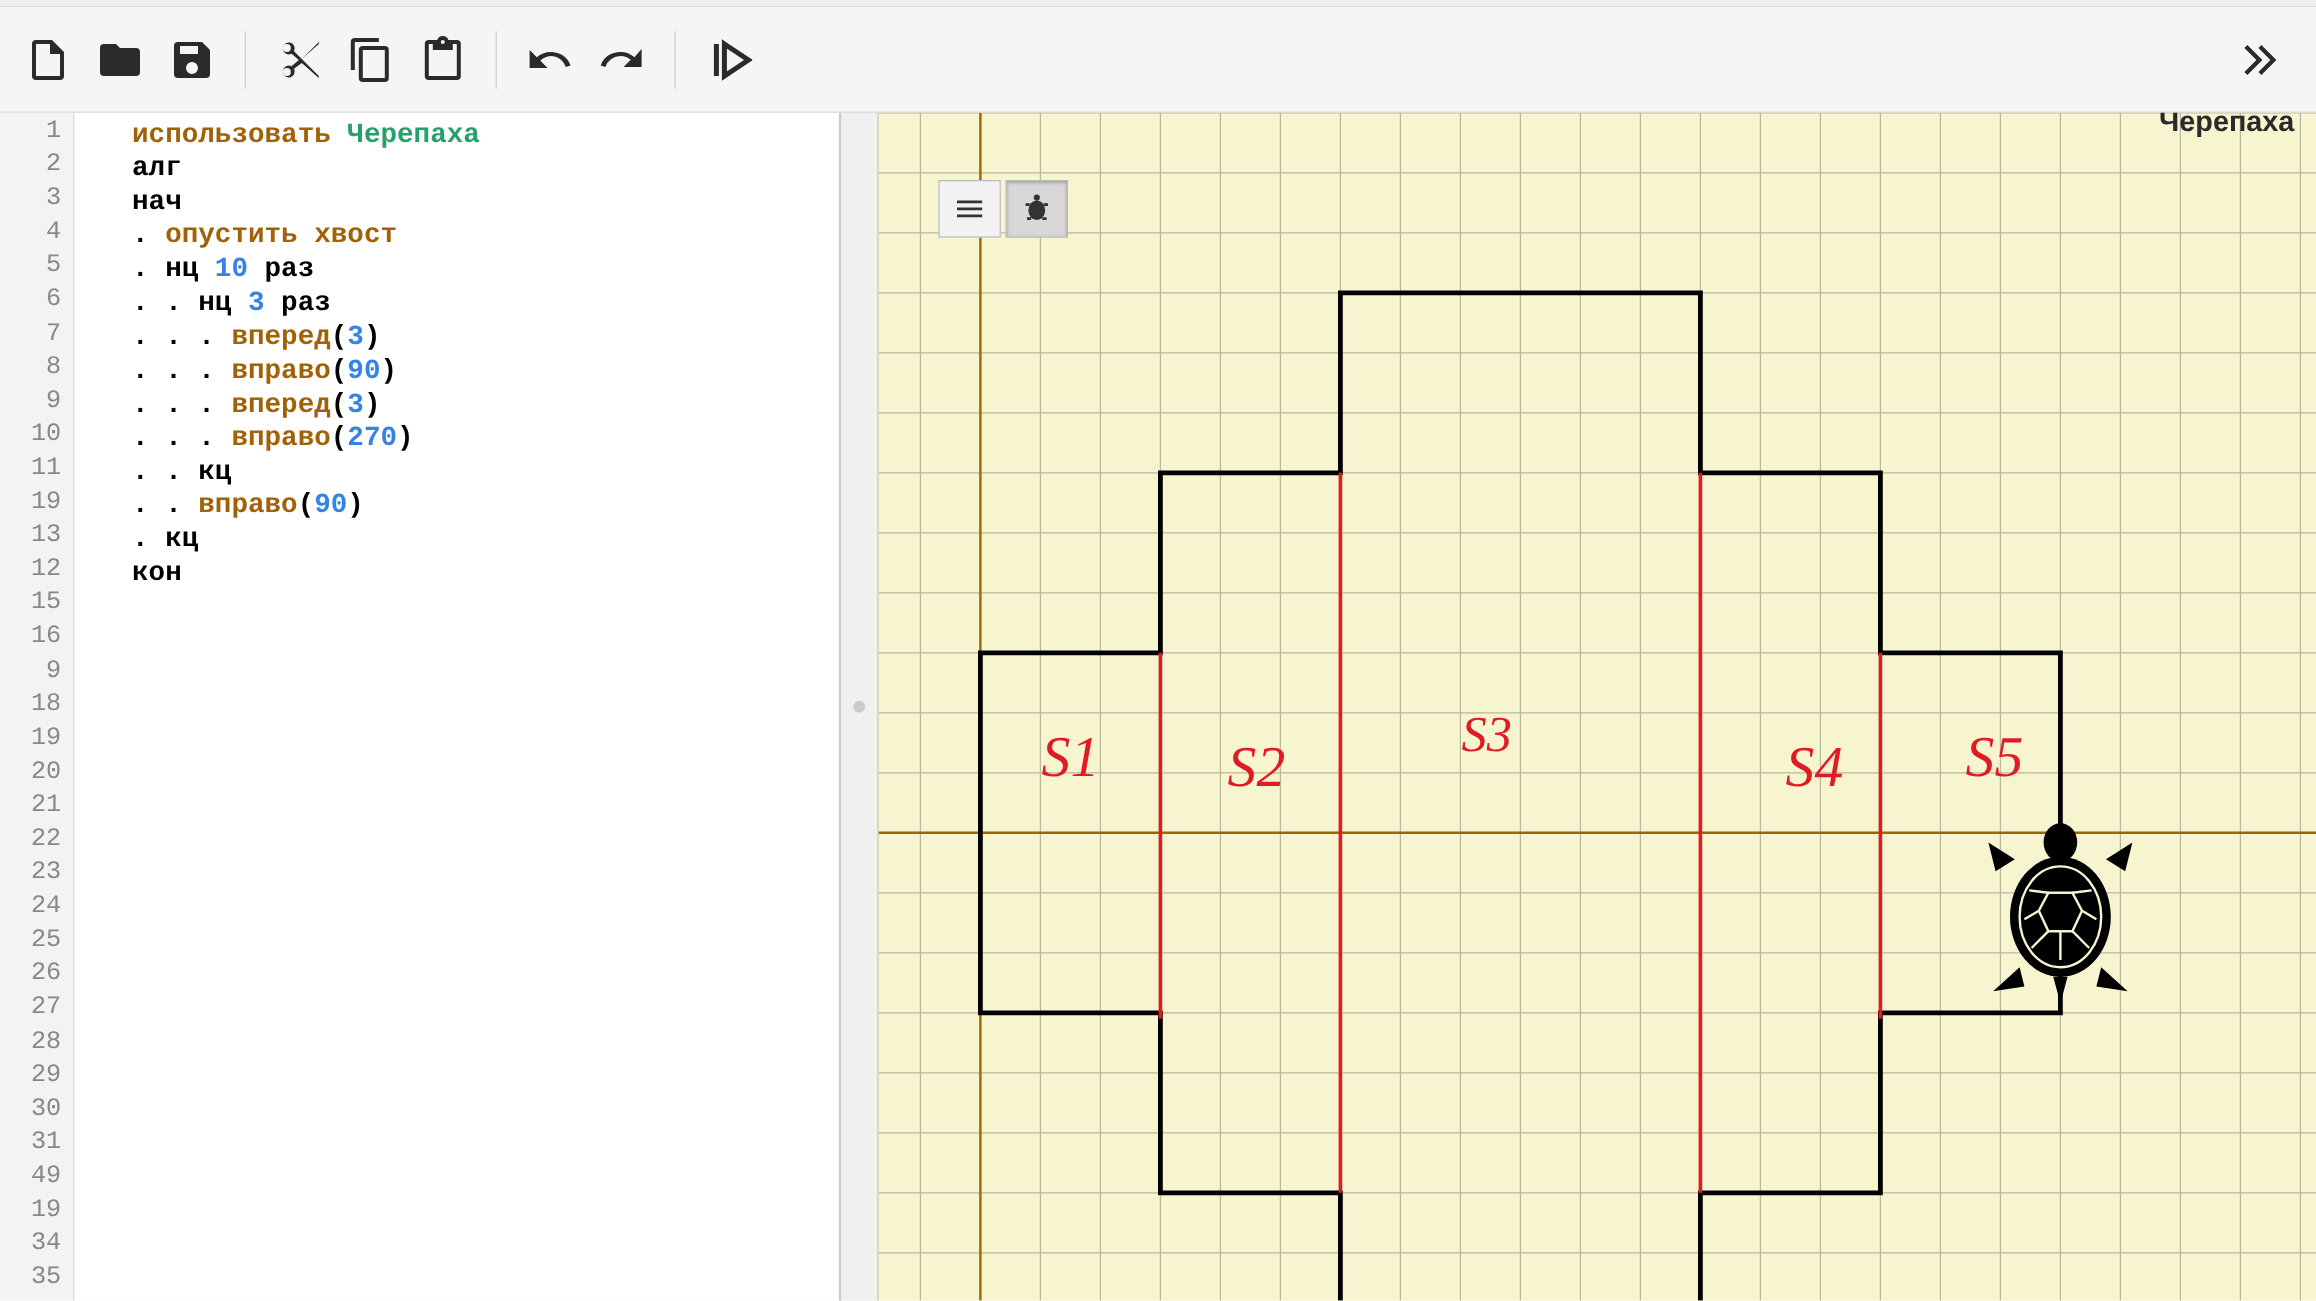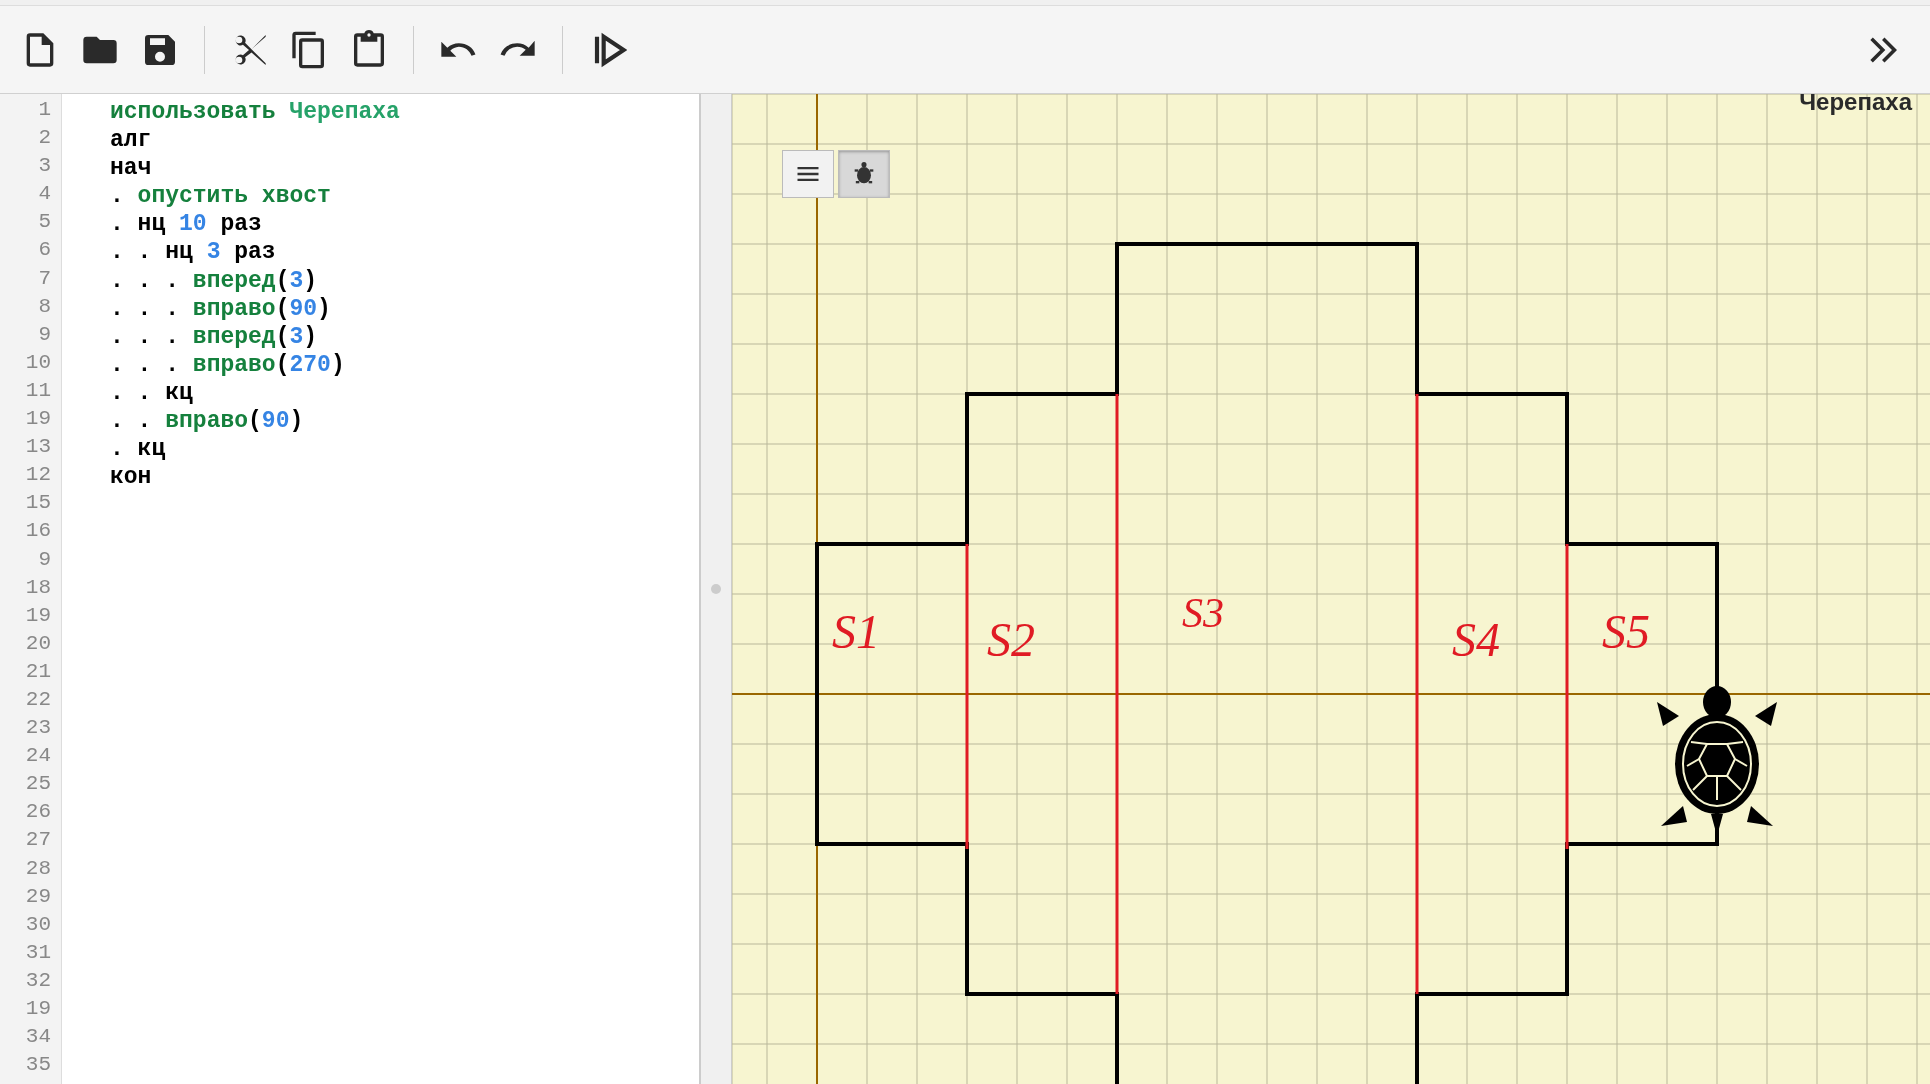--- a/index.html
+++ b/index.html
@@ -74,21 +74,21 @@
     flex: 1;
     padding: 4px 8px 4px 48px;
     font-family: "Courier New", monospace;
     font-size: 23px;
     font-weight: bold;
     line-height: 28.1px;
     white-space: pre;
     overflow: hidden;
   }
   .code .line { height: 28.1px; }
-  .kw { color: #15803d; font-weight: bold; }
+  .kw { color: #a16207; font-weight: bold; }
   .kwb { color: #000; font-weight: bold; }
   .mod { color: #26a269; font-weight: bold; }
   .num { color: #3584e4; font-weight: bold; }
   .pun { color: #000; font-weight: bold; }
   .dot { color: #000; }
 
   .splitter {
     width: 32px;
     background: #f0f0f0;
     border-left: 1px solid #ccc;
@@ -148,20 +148,21 @@
   .ctrl-btn.active { background: #d8d8d8; box-shadow: inset 0 1px 3px rgba(0,0,0,0.3); }
 
   .annot {
     position: absolute;
     font-family: "Comic Sans MS", cursive;
     font-size: 48px;
     color: #e01b24;
     font-weight: normal;
     pointer-events: none;
     font-style: italic;
+    margin-left: 36px;
   }
 </style>
 </head>
 <body>
 
 <div class="top-strip"></div>
 
 <div class="toolbar">
   <div class="tool-btn">
     <svg viewBox="0 0 24 24">
@@ -245,21 +246,21 @@
         <div class="ln">22</div>
         <div class="ln">23</div>
         <div class="ln">24</div>
         <div class="ln">25</div>
         <div class="ln">26</div>
         <div class="ln">27</div>
         <div class="ln">28</div>
         <div class="ln">29</div>
         <div class="ln">30</div>
         <div class="ln">31</div>
-        <div class="ln">32</div>
+        <div class="ln">49</div>
         <div class="ln">19</div>
         <div class="ln">34</div>
         <div class="ln">35</div>
       </div>
     <div class="code" id="code"><div class="line"><span class="kw">использовать</span><span> </span><span class="mod">Черепаха</span></div><div class="line"><span class="kwb">алг</span></div><div class="line"><span class="kwb">нач</span></div><div class="line"><span class="dot">. </span><span class="kw">опустить хвост</span></div><div class="line"><span class="dot">. </span><span class="kwb">нц</span><span> </span><span class="num">10</span><span> </span><span class="kwb">раз</span></div><div class="line"><span class="dot">. . </span><span class="kwb">нц</span><span> </span><span class="num">3</span><span> </span><span class="kwb">раз</span></div><div class="line"><span class="dot">. . . </span><span class="kw">вперед</span><span class="pun">(</span><span class="num">3</span><span class="pun">)</span></div><div class="line"><span class="dot">. . . </span><span class="kw">вправо</span><span class="pun">(</span><span class="num">90</span><span class="pun">)</span></div><div class="line"><span class="dot">. . . </span><span class="kw">вперед</span><span class="pun">(</span><span class="num">3</span><span class="pun">)</span></div><div class="line"><span class="dot">. . . </span><span class="kw">вправо</span><span class="pun">(</span><span class="num">270</span><span class="pun">)</span></div><div class="line"><span class="dot">. . </span><span class="kwb">кц</span></div><div class="line"><span class="dot">. . </span><span class="kw">вправо</span><span class="pun">(</span><span class="num">90</span><span class="pun">)</span></div><div class="line"><span class="dot">. </span><span class="kwb">кц</span></div><div class="line"><span class="kwb">кон</span></div><div class="line"></div><div class="line"></div><div class="line"></div><div class="line"></div><div class="line"></div><div class="line"></div><div class="line"></div><div class="line"></div><div class="line"></div><div class="line"></div><div class="line"></div><div class="line"></div><div class="line"></div><div class="line"></div><div class="line"></div><div class="line"></div><div class="line"></div><div class="line"></div><div class="line"></div><div class="line"></div><div class="line"></div></div>
   </div>
 
   <div class="splitter"></div>
 
   <div class="right-panel">

